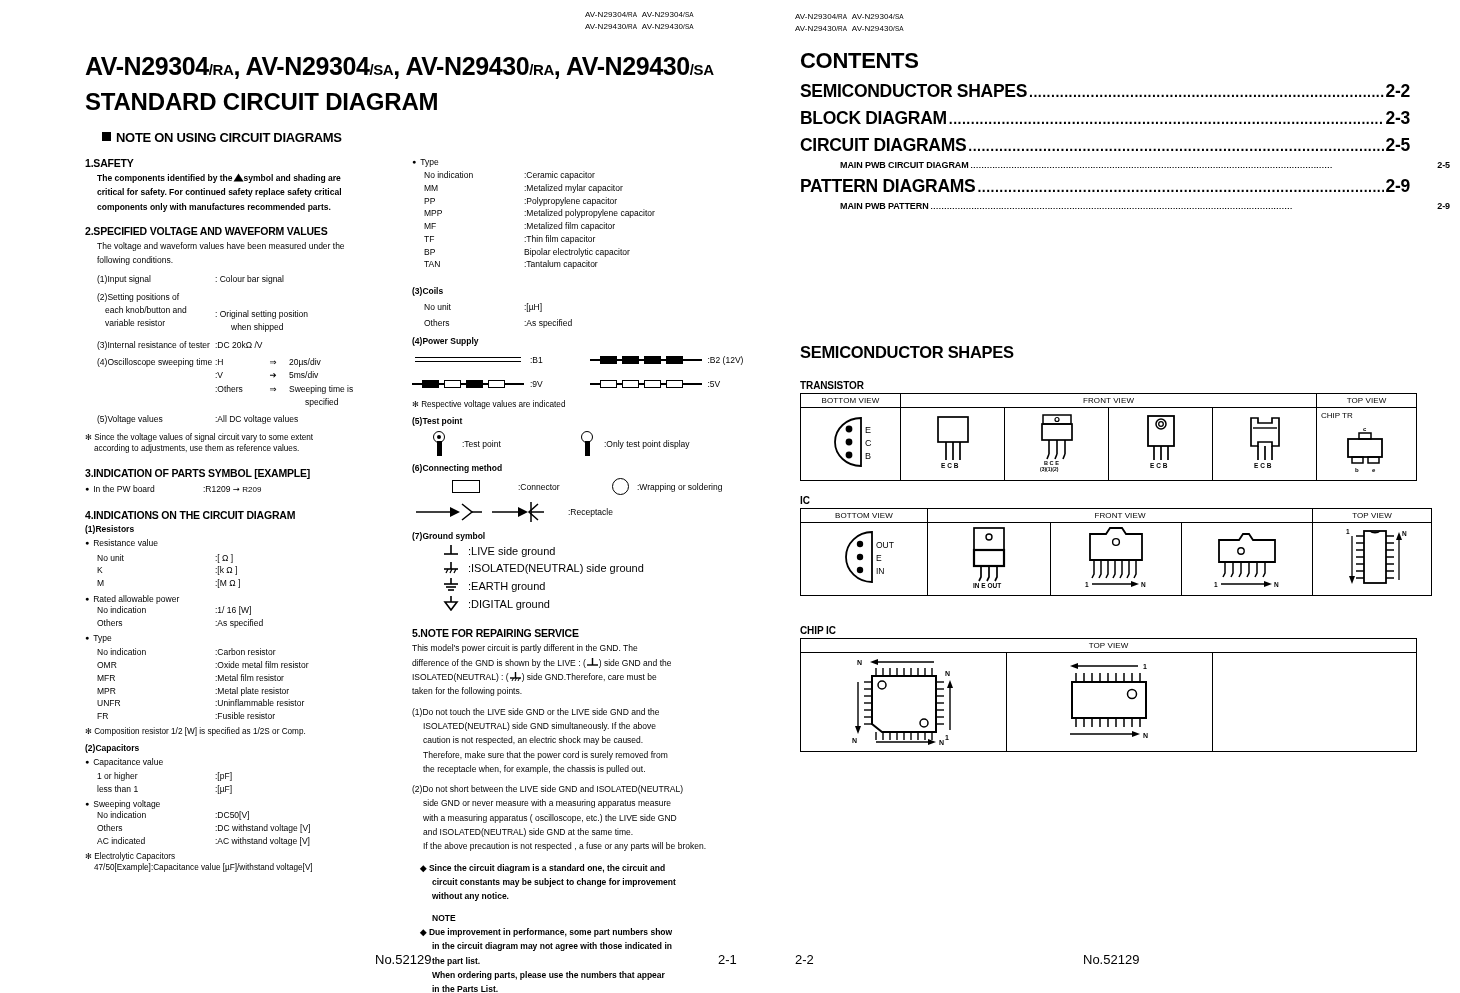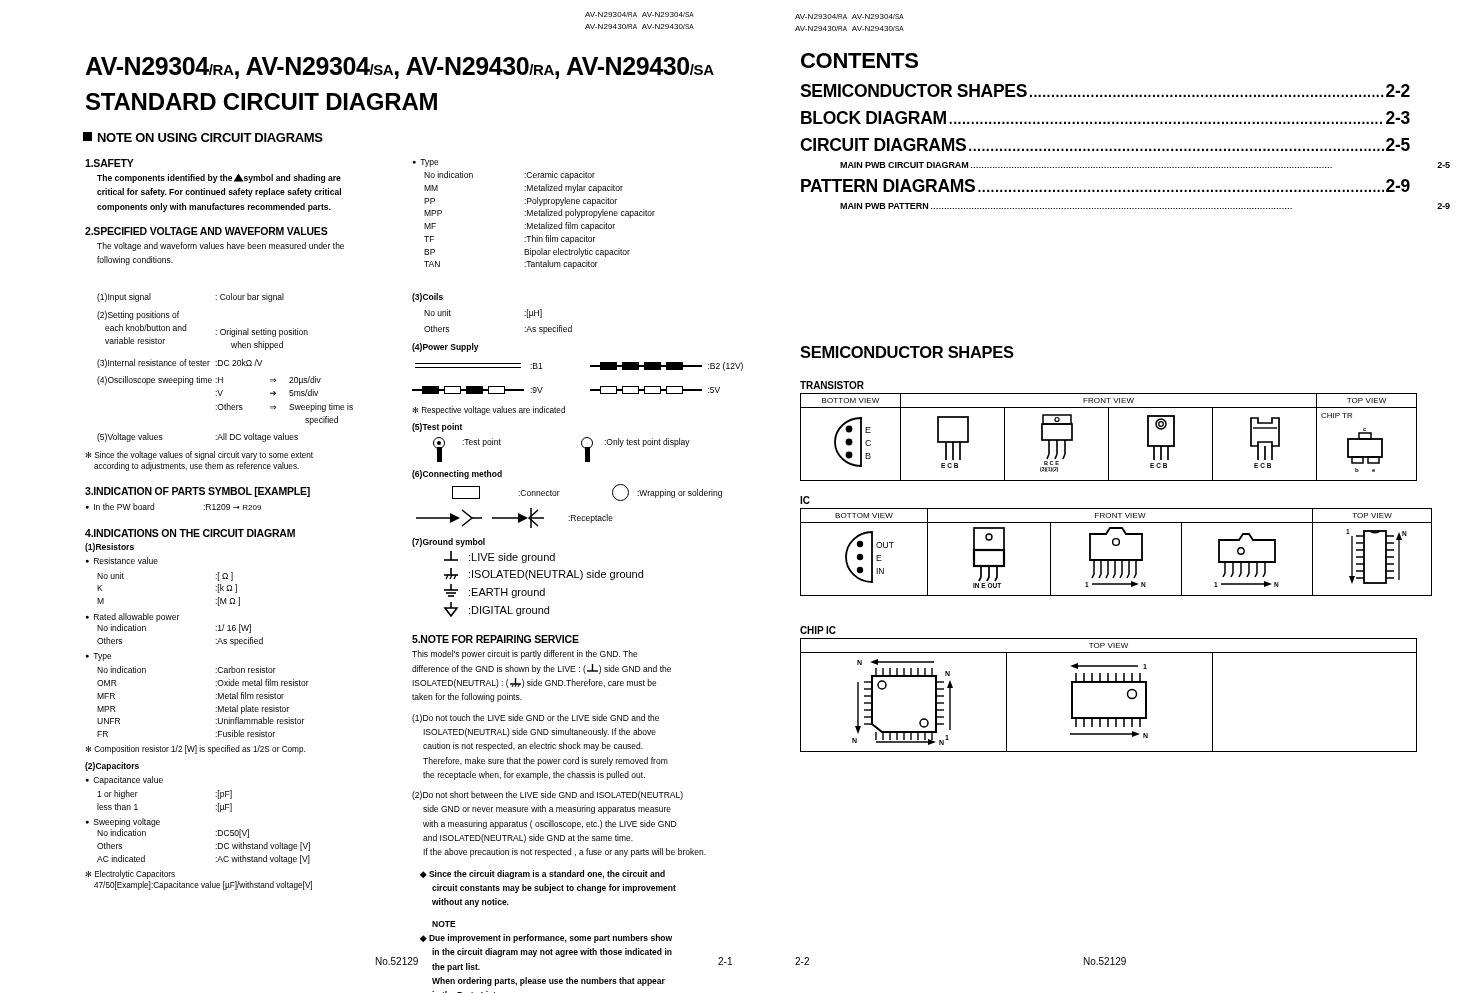--- a/index.html
+++ b/index.html
@@ -25,21 +25,21 @@
   h1.maintitle {
     position:absolute; left:85px; top:52px; margin:0;
     font-size:25px; font-weight:bold; letter-spacing:-.4px; white-space:nowrap;
   }
   h1.maintitle sub { font-size:15px; vertical-align:baseline; }
   h2.subtitle {
     position:absolute; left:85px; top:88px; margin:0;
     font-size:24px; font-weight:bold; letter-spacing:-.2px;
   }
   .note-head {
-    position:absolute; left:83px; top:130px;
+    position:absolute; left:102px; top:130px;
     font-size:13px; font-weight:bold; letter-spacing:-.3px;
   }
   .note-head .sq {
     display:inline-block; width:9px; height:9px; background:#000;
     margin-right:5px; vertical-align:1px;
   }
 
   
   .col-a { position:absolute; left:85px; top:157px; width:305px; }
   .col-b { position:absolute; left:412px; top:157px; width:355px; }
@@ -79,21 +79,21 @@
   .dashbar { position:absolute; left:0; top:3px; height:8px; width:100%;
              display:flex; align-items:center; }
   .dashbar .lead { height:1.6px; background:#000; flex:0 0 10px; }
   .dashbar .blk  { height:8px; background:#000; flex:0 0 17px; border:1.4px solid #000; }
   .dashbar .hol  { height:8px; background:#fff; flex:0 0 17px; border:1.4px solid #000; }
   .dashbar .gap  { height:1.6px; background:#000; flex:0 0 5px; }
   .dashbar .tail { height:1.6px; background:#000; flex:1; }
 
   
   .tp-row { display:flex; align-items:flex-start; margin-top:5px; }
-  .tp-item { display:flex; align-items:flex-start; }
+  .tp-item { display:flex; align-items:center; }
   .tp-sym { width:26px; height:26px; position:relative; }
   .tp-circ { position:absolute; left:7px; top:0; width:12px; height:12px;
              border:1.6px solid #000; border-radius:50%; background:#fff; }
   .tp-circ.filled::after { content:""; position:absolute; left:3px; top:3px;
              width:4px; height:4px; background:#000; border-radius:50%; }
   .tp-stem { position:absolute; left:10.5px; top:10px; width:5px; height:15px; background:#000; }
 
   
   .cm-row { display:flex; align-items:center; margin-top:5px; }
   .conn-box { width:28px; height:13px; border:1.4px solid #000; background:#fff; }
@@ -130,21 +130,21 @@
   table.shapes td { border:1.2px solid #000; text-align:center; vertical-align:middle; }
   table.shapes td.hdr { font-size:8px; height:14px; letter-spacing:.1px; }
   table.shapes td.cell { height:62px; position:relative; }
   .cap-tl { position:absolute; left:4px; top:3px; font-size:8px; }
 
   .blk-transistor { position:absolute; left:800px; top:380px; width:617px; }
   .blk-ic         { position:absolute; left:800px; top:495px; width:617px; }
   .blk-chipic     { position:absolute; left:800px; top:625px; width:617px; }
 
   
-  .foot { position:absolute; bottom:26px; font-size:10px; }
+  .foot { position:absolute; bottom:26px; font-size:13px; }
   .foot-l-no { left:375px; }
   .foot-l-pg { left:718px; }
   .foot-r-pg { left:795px; }
   .foot-r-no { left:1083px; }
 </style>
 </head>
 <body>
 
 <div class="page page-left">
 
@@ -178,21 +178,21 @@
             <polygon points="5.5,0.5 10.5,8.5 0.5,8.5" fill="#000"></polygon>
           </svg><span>symbol and shading are</span>
       </div>
       <div class="para bold">critical for safety. For continued safety replace safety critical</div>
       <div class="para bold">components only with manufactures recommended parts.</div>
     </div>
 
     <div class="sec-h sp">2.SPECIFIED VOLTAGE AND WAVEFORM VALUES</div>
     <div class="indent">
       <div class="para">The voltage and waveform values have been measured under the</div>
-      <div class="para" style="margin-bottom:24px">following conditions.</div>
+      <div class="para" style="margin-bottom:6px">following conditions.</div>
 
       <div class="kv">
         <div class="k">(1)Input signal</div>
         <div class="v">: Colour bar signal</div>
       </div>
 
       <div class="kv" style="margin-top:6px">
         <div class="k">
           <div>(2)Setting positions of</div>
           <div style="margin-left:8px">each knob/button and</div>
@@ -392,21 +392,21 @@
             <div class="k">BP</div>
             <div class="v">Bipolar electrolytic capacitor</div>
           </div>
         <div class="kv narrow">
             <div class="k">TAN</div>
             <div class="v">:Tantalum capacitor</div>
           </div>
       </div>
     </div>
 
-    <div class="sub-h" style="margin-top:21px">(3)Coils</div>
+    <div class="sub-h" style="margin-top:15px">(3)Coils</div>
     <div class="indent" style="margin-top:3px">
       <div class="kv narrow" style="line-height:1.9">
           <div class="k">No unit</div>
           <div class="v">:[µH]</div>
         </div>
       <div class="kv narrow" style="line-height:1.9">
           <div class="k">Others</div>
           <div class="v">:As specified</div>
         </div>
     </div>

